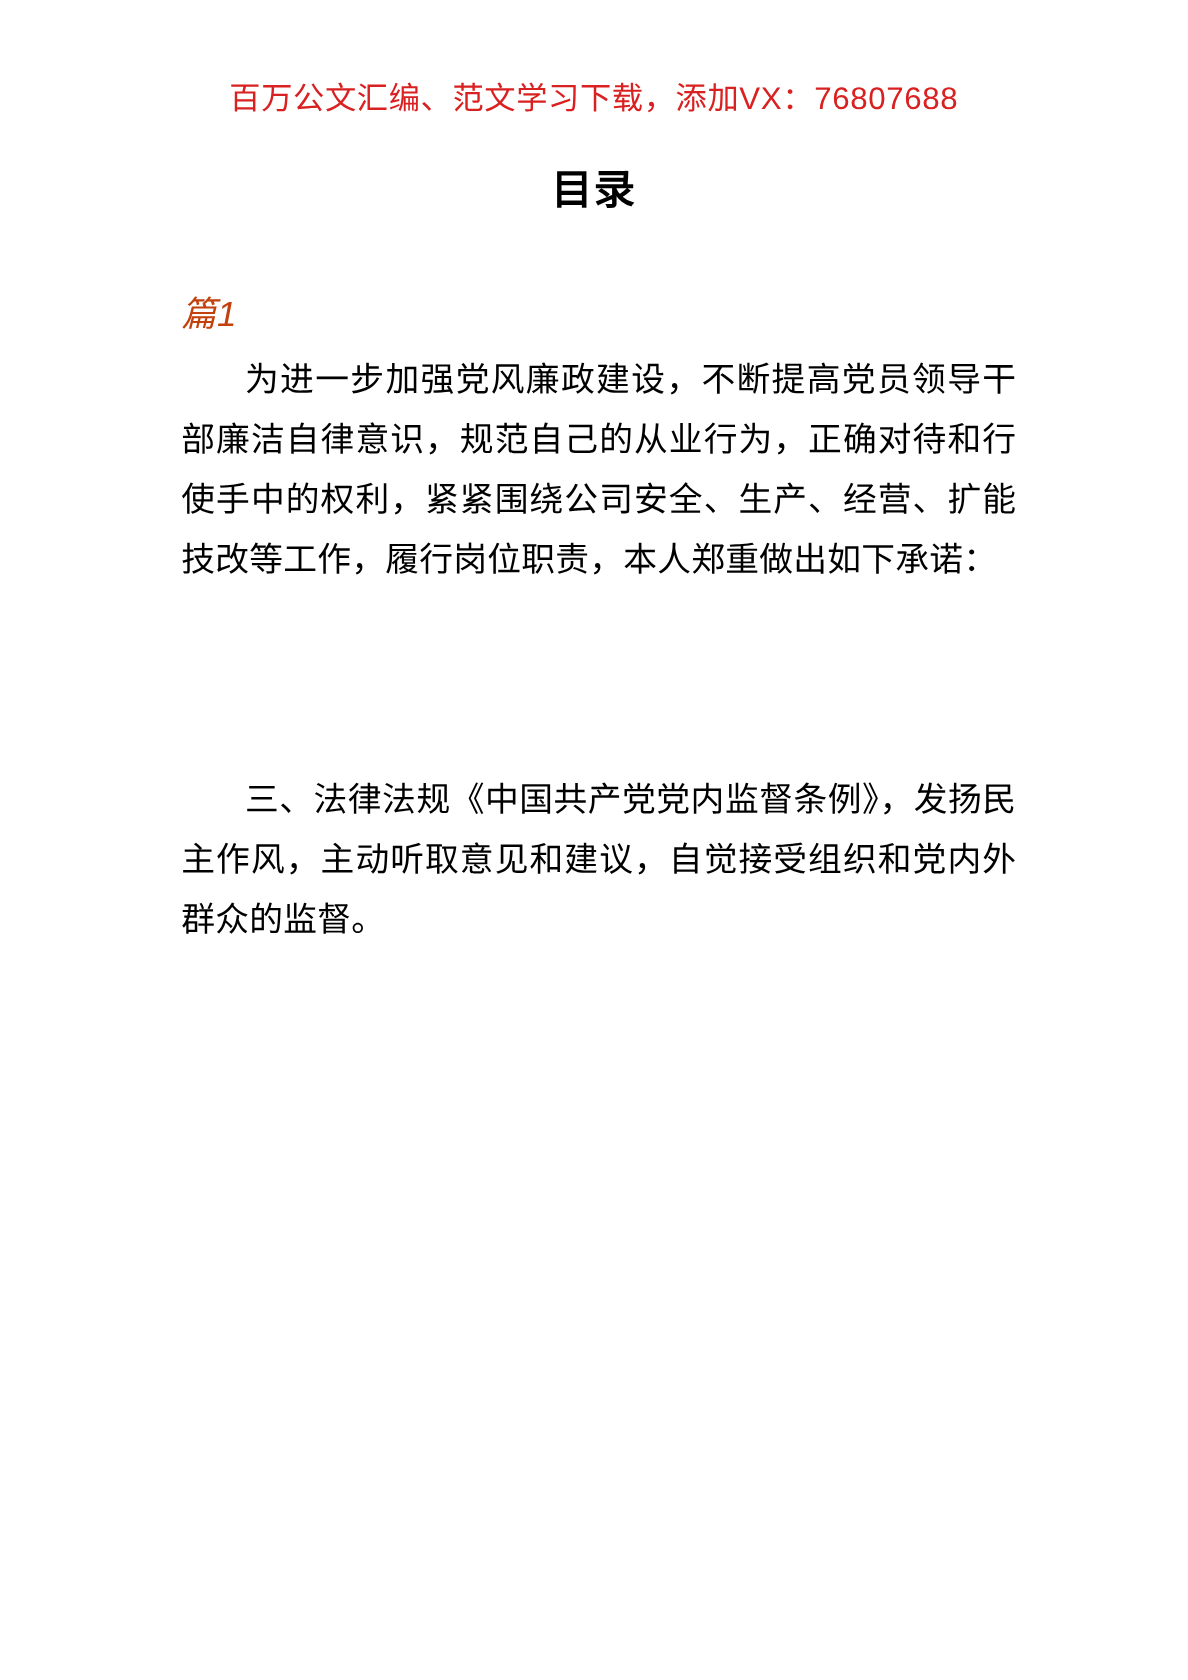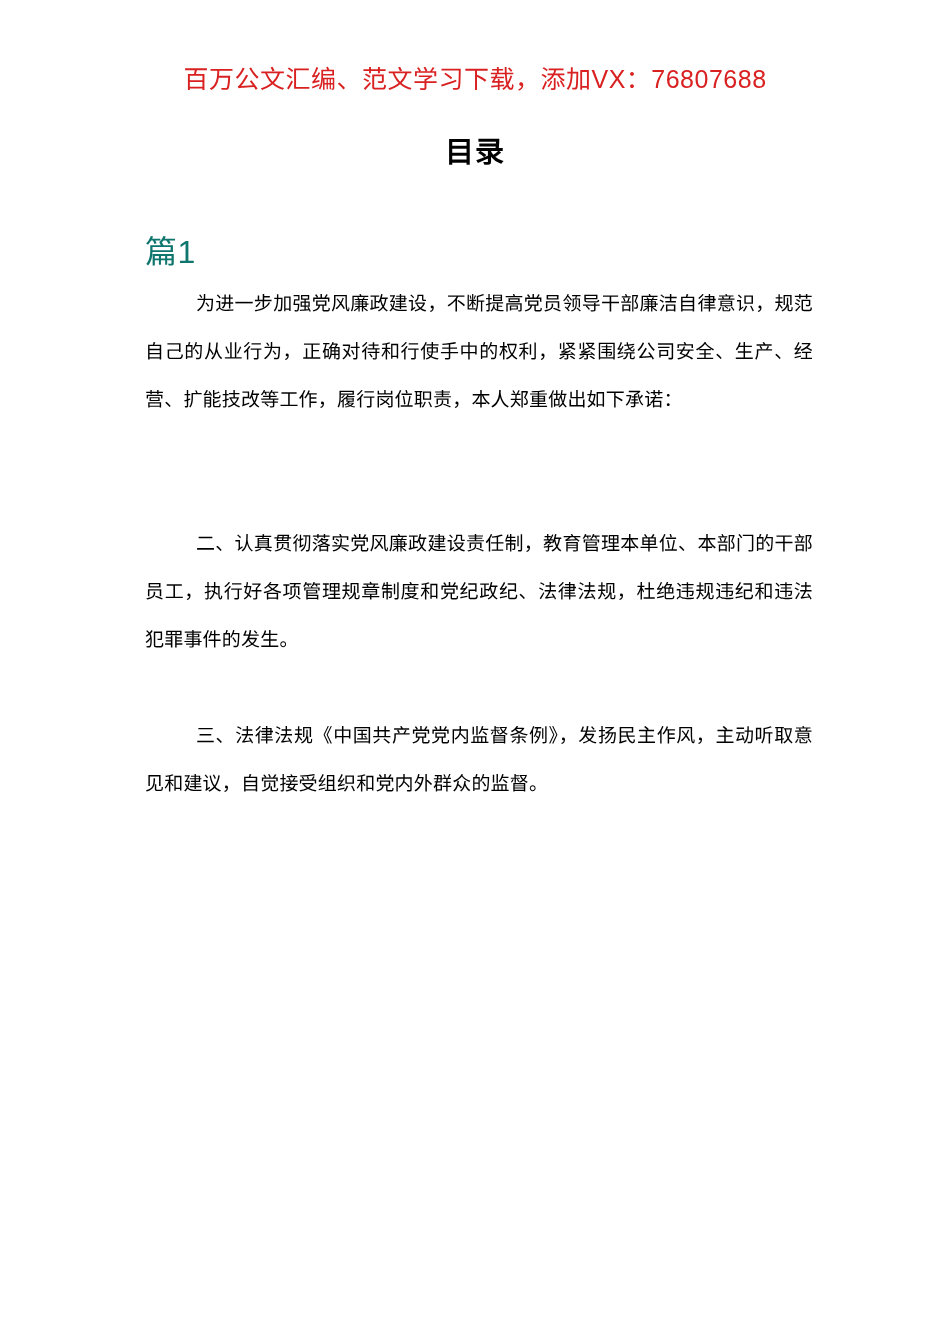--- a/index.html
+++ b/index.html
@@ -33,45 +33,46 @@
     white-space: nowrap;
   }
 
   
   .doc-title {
     position: absolute;
     top: 133px;
     left: 0;
     width: 950px;
     text-align: center;
-    font-size: 29px;
+    font-size: 33px;
     line-height: 38px;
     font-weight: bold;
     color: #000000;
     letter-spacing: 1px;
   }
 
   
   .body-area {
     position: absolute;
     top: 228px;
     left: 145px;
     width: 668px;
   }
 
   .section-label {
-    font-size: 32px;
+    font-size: 28px;
     line-height: 48px;
-    color: #0f766e;
+    color: #c2410c;
     letter-spacing: 0.5px;
     margin: 0 0 4px 0;
+    font-style: italic;
   }
 
   .para {
-    font-size: 19px;
+    font-size: 27px;
     line-height: 48px;
     color: #000000;
     text-align: justify;
     text-justify: inter-ideograph;
     text-indent: 51px;
     margin: 0;
     letter-spacing: 0.2px;
   }
 
   .para-gap {
@@ -93,21 +94,20 @@
 
   <div class="body-area">
 
     <div class="section-label">篇1</div>
 
     <p class="para">为进一步加强党风廉政建设，不断提高党员领导干部廉洁自律意识，规范自己的从业行为，正确对待和行使手中的权利，紧紧围绕公司安全、生产、经营、扩能技改等工作，履行岗位职责，本人郑重做出如下承诺：</p>
     <div class="para-gap"></div>
 
     <div class="para-gap"></div>
 
-    <p class="para">二、认真贯彻落实党风廉政建设责任制，教育管理本单位、本部门的干部员工，执行好各项管理规章制度和党纪政纪、法律法规，杜绝违规违纪和违法犯罪事件的发生。</p>
     <div class="para-gap"></div>
 
     <p class="para">三、法律法规《中国共产党党内监督条例》，发扬民主作风，主动听取意见和建议，自觉接受组织和党内外群众的监督。</p>
     <div class="para-gap"></div>
 
 
   </div>
 
 </div>
 

